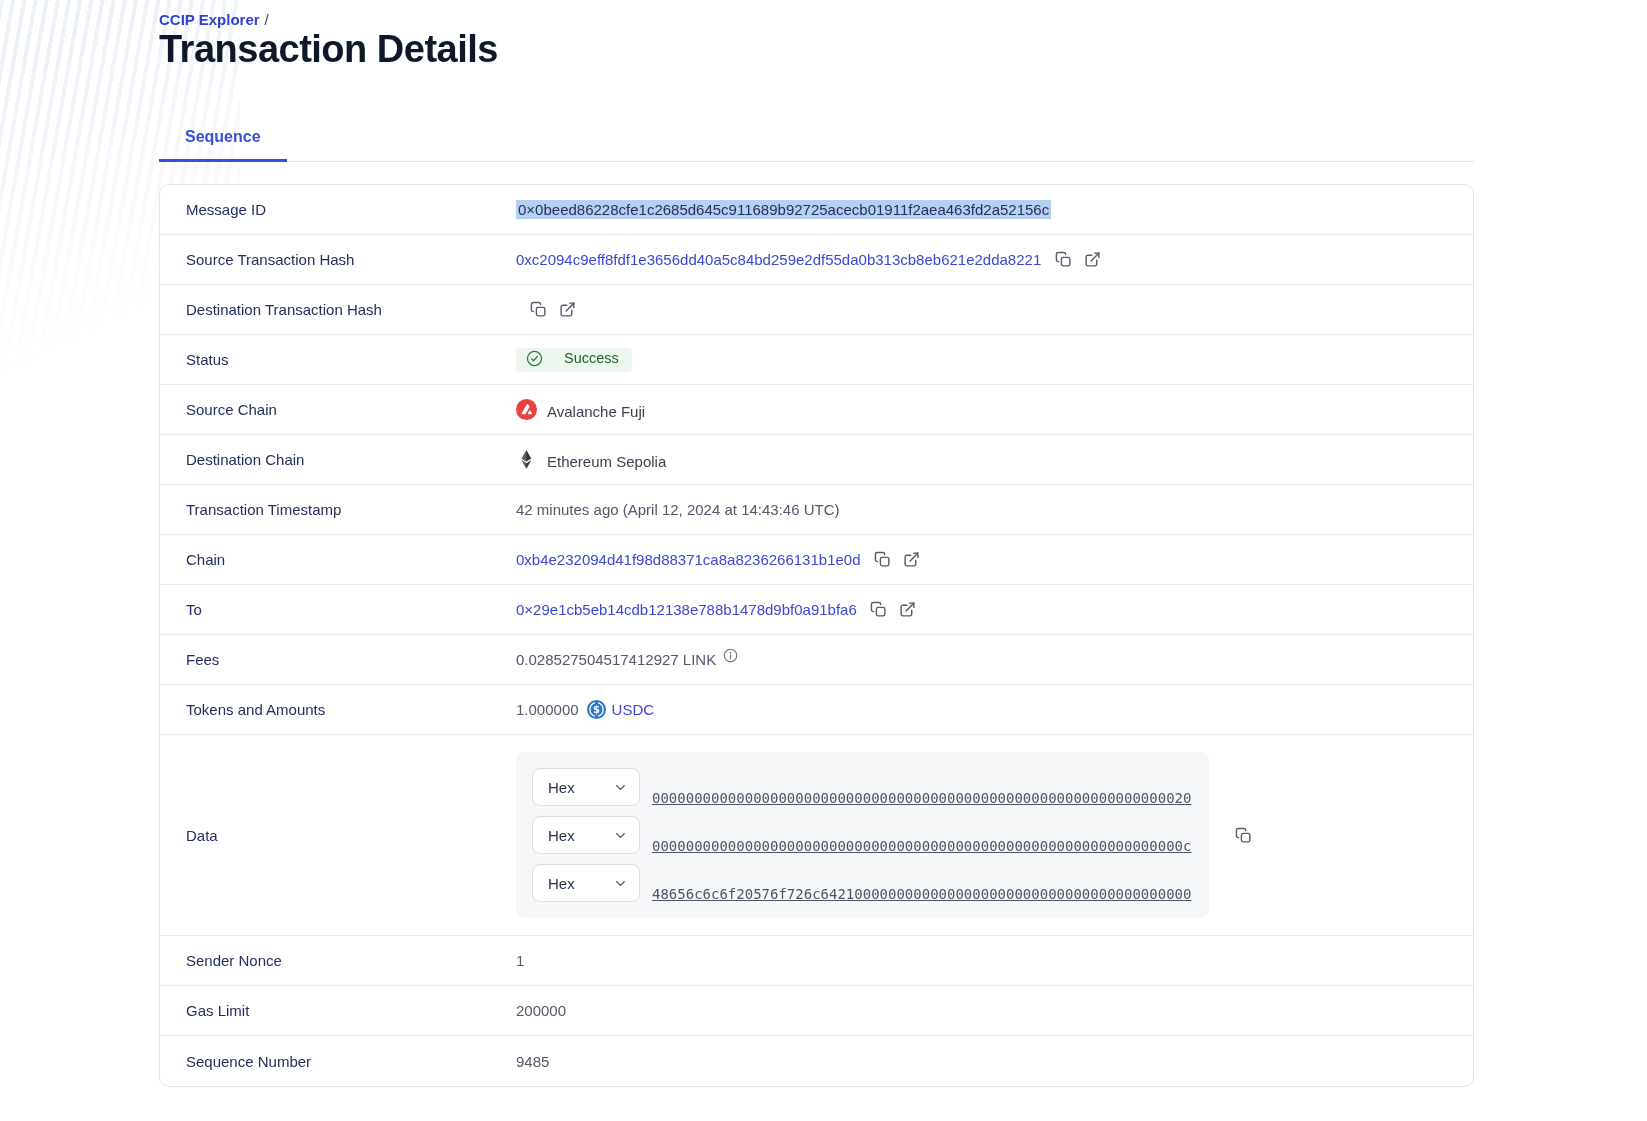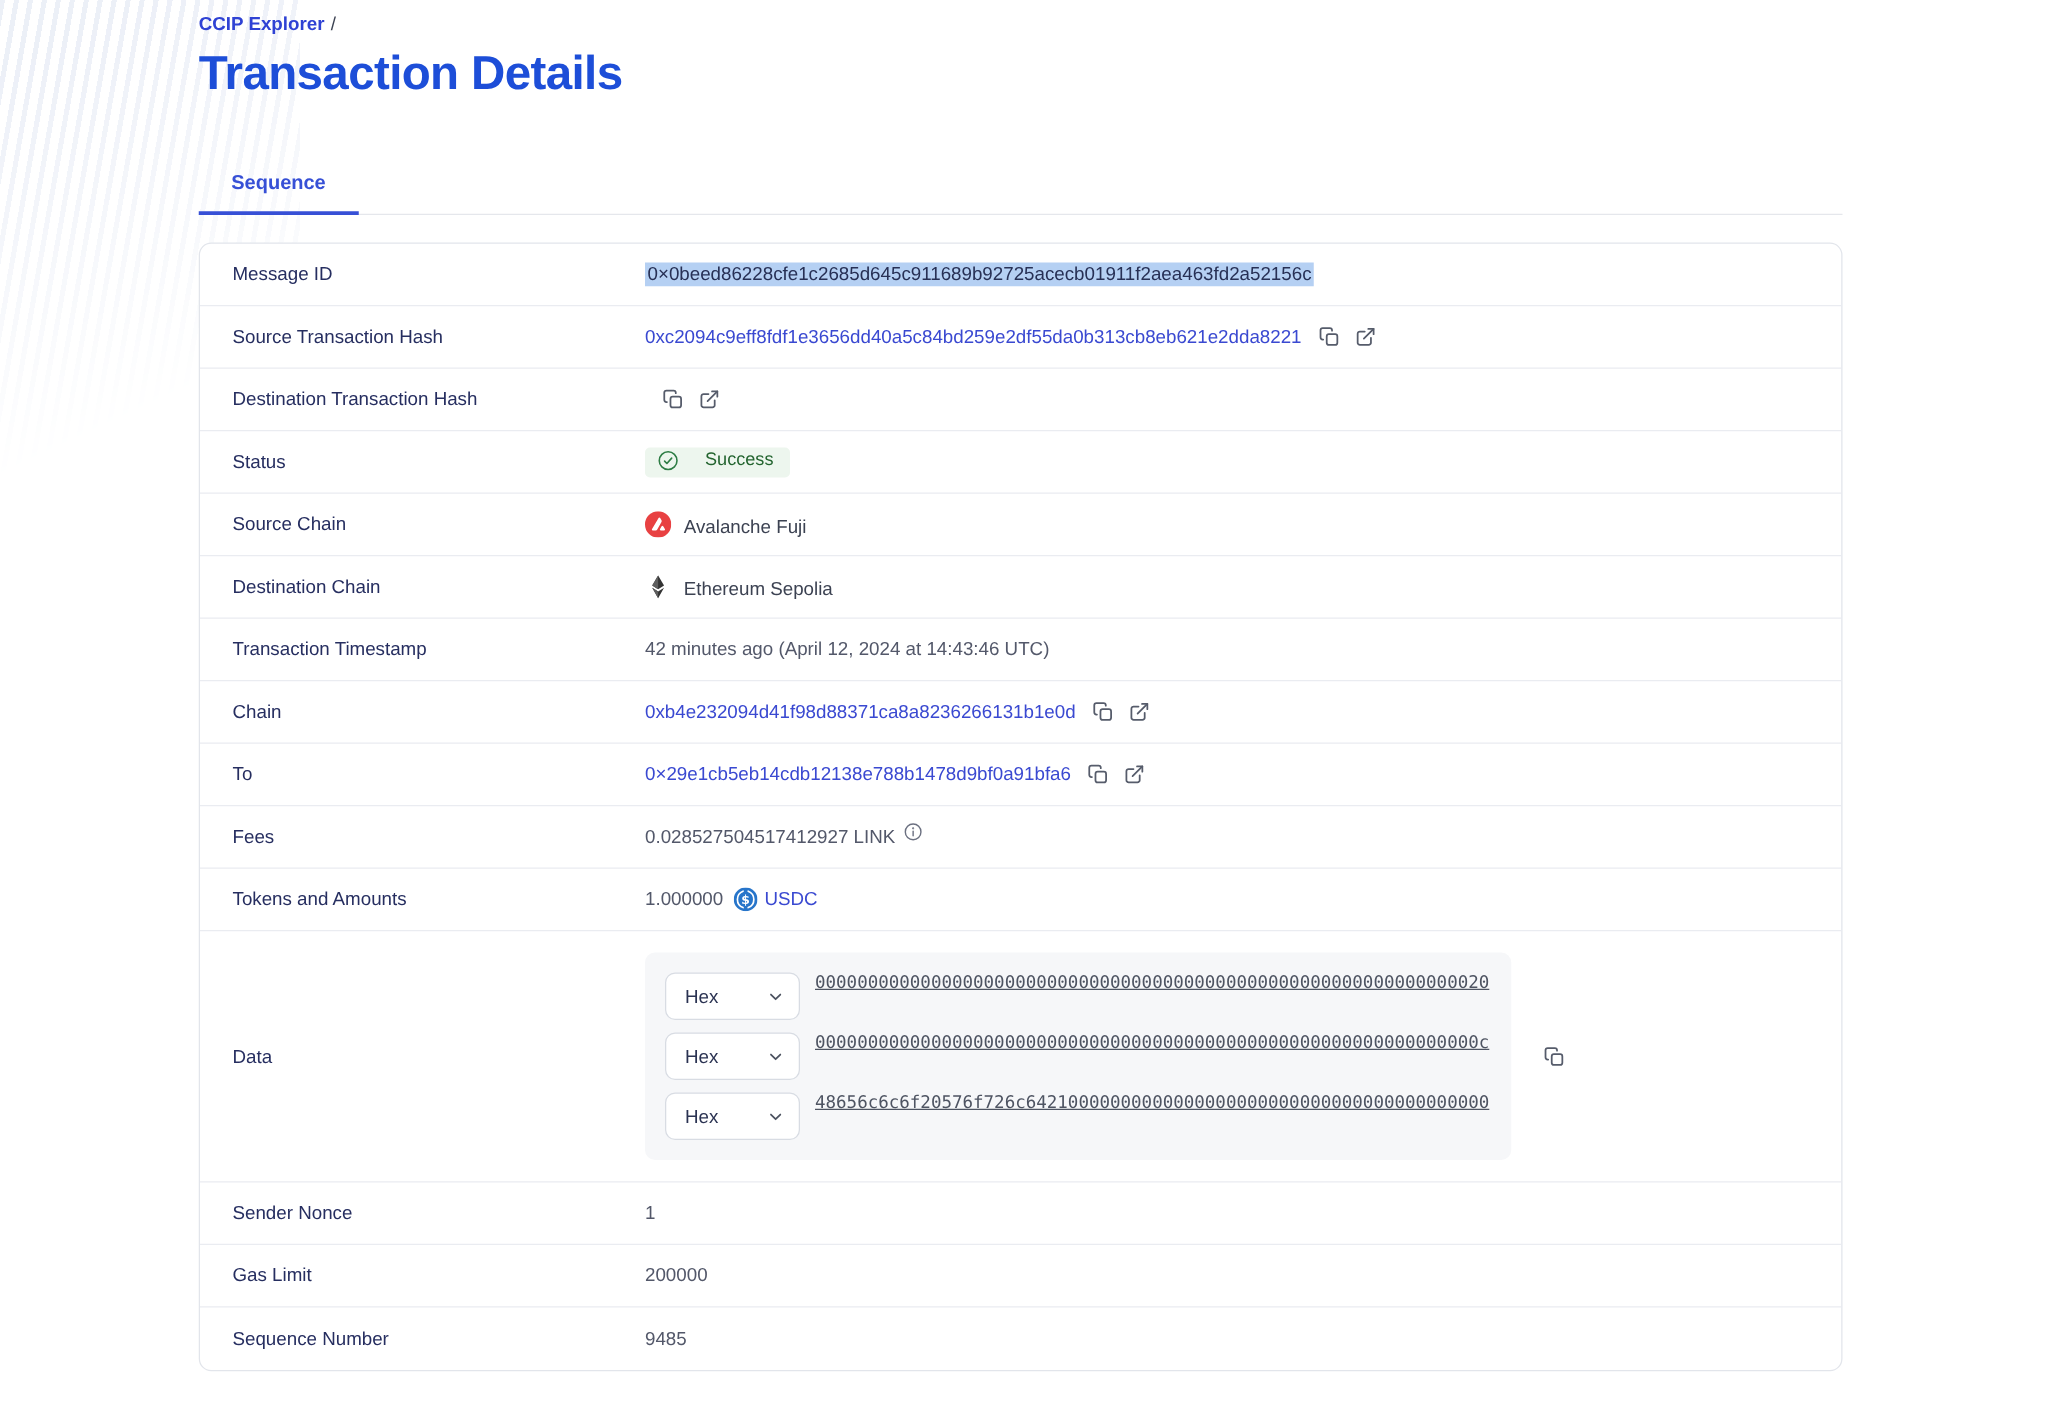--- a/index.html
+++ b/index.html
@@ -19,22 +19,21 @@
     mask-image: linear-gradient(155deg, rgba(0,0,0,.85) 10%, rgba(0,0,0,0) 70%);
     pointer-events: none;
   }
   .content { position: absolute; left: 159px; top: 0; width: 1315px; }
 
   .breadcrumb { margin-top: 11px; font-size: 15px; font-weight: 700; }
   .breadcrumb a { color: #2f42d4; text-decoration: none; cursor: pointer; }
   .breadcrumb .sep { color: #3c4252; font-weight: 400; margin-left: 5px; }
 
   .page-title {
-    margin-top: 10px;
-    font-size: 38px; font-weight: 700; color: #1d4ed8;
+    font-size: 38px; font-weight: 700; color: #0f172a;
     letter-spacing: -0.5px;
   }
 
   .tabs { margin-top: 43px; border-bottom: 1px solid #e5e7ec; display: flex; }
   .tab-item {
     padding: 14px 26px 13px 26px;
     font-size: 16px; font-weight: 600;
     color: #3750d6;
     border-bottom: 3px solid #3750d6;
     margin-bottom: -1px;
@@ -100,21 +99,21 @@
   .token-link svg { width: 19px; height: 19px; }
 
   .row-data { align-items: center; }
   .data-wrap { display: flex; align-items: center; gap: 24px; padding: 17px 0; }
   .data-panel {
     width: 693px;
     background: #f6f7f9;
     border-radius: 8px;
     padding: 16px;
   }
-  .data-line { display: flex; align-items: flex-start; gap: 12px; margin-bottom: 10px; }
+  .data-line { display: flex; align-items: flex-end; gap: 12px; margin-bottom: 10px; }
   .data-line:last-child { margin-bottom: 0; }
   .hex-select {
     width: 108px; height: 38px;
     background: #fff;
     border: 1px solid #d8dce3;
     border-radius: 8px;
     display: flex; align-items: center; justify-content: space-between;
     padding: 0 11px 0 15px;
     font-size: 15px; color: #2b3352;
     font-family: "Liberation Sans", sans-serif;

